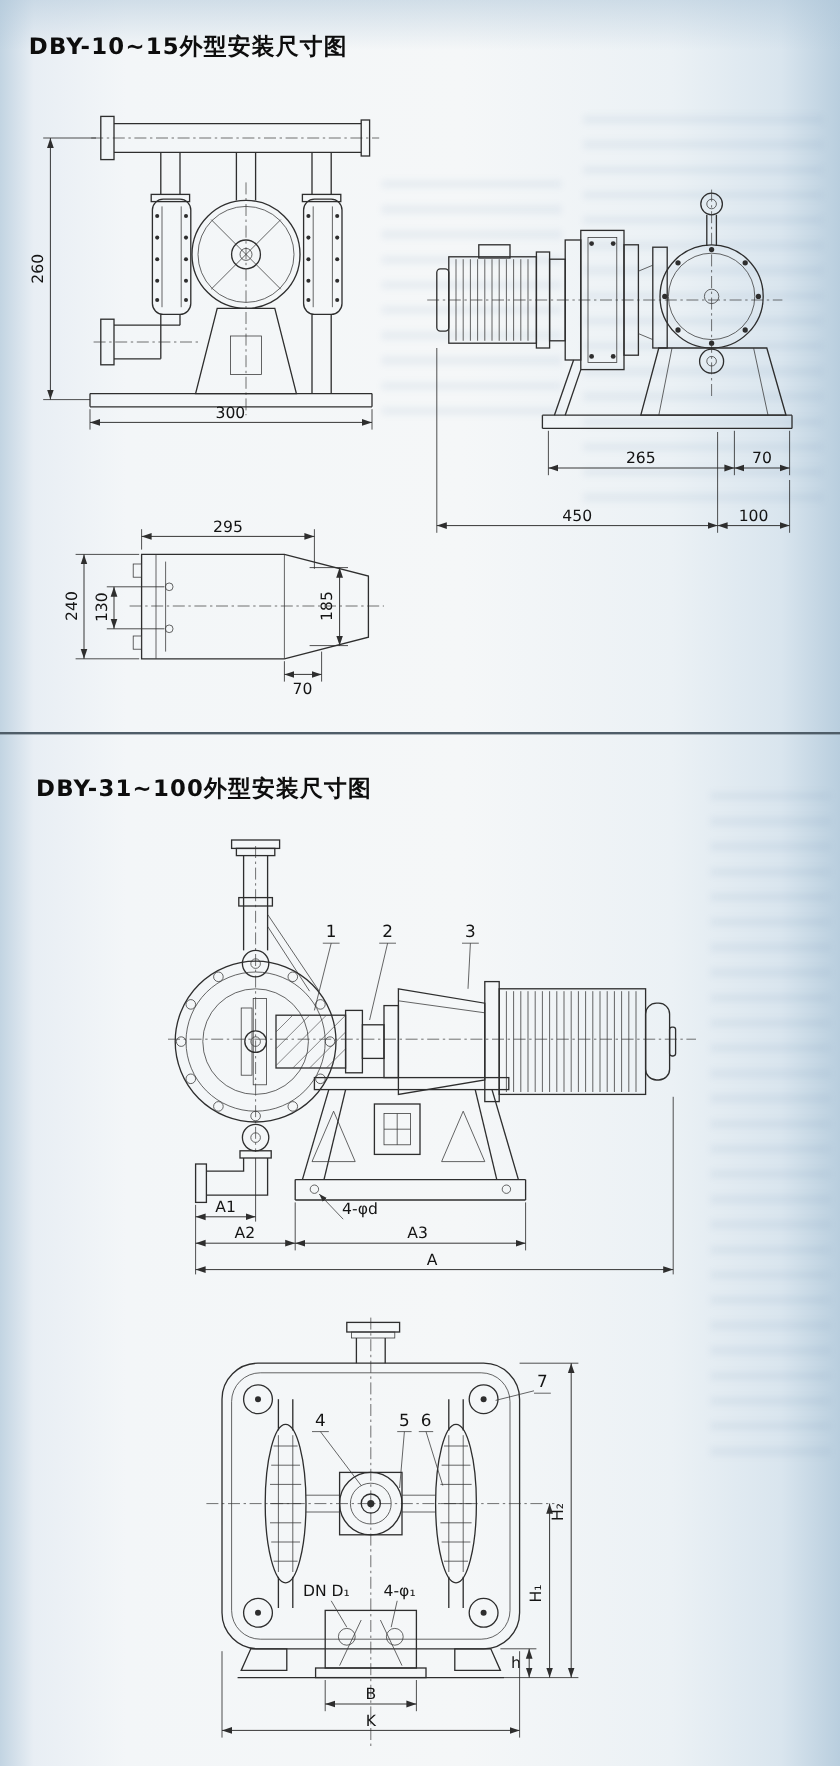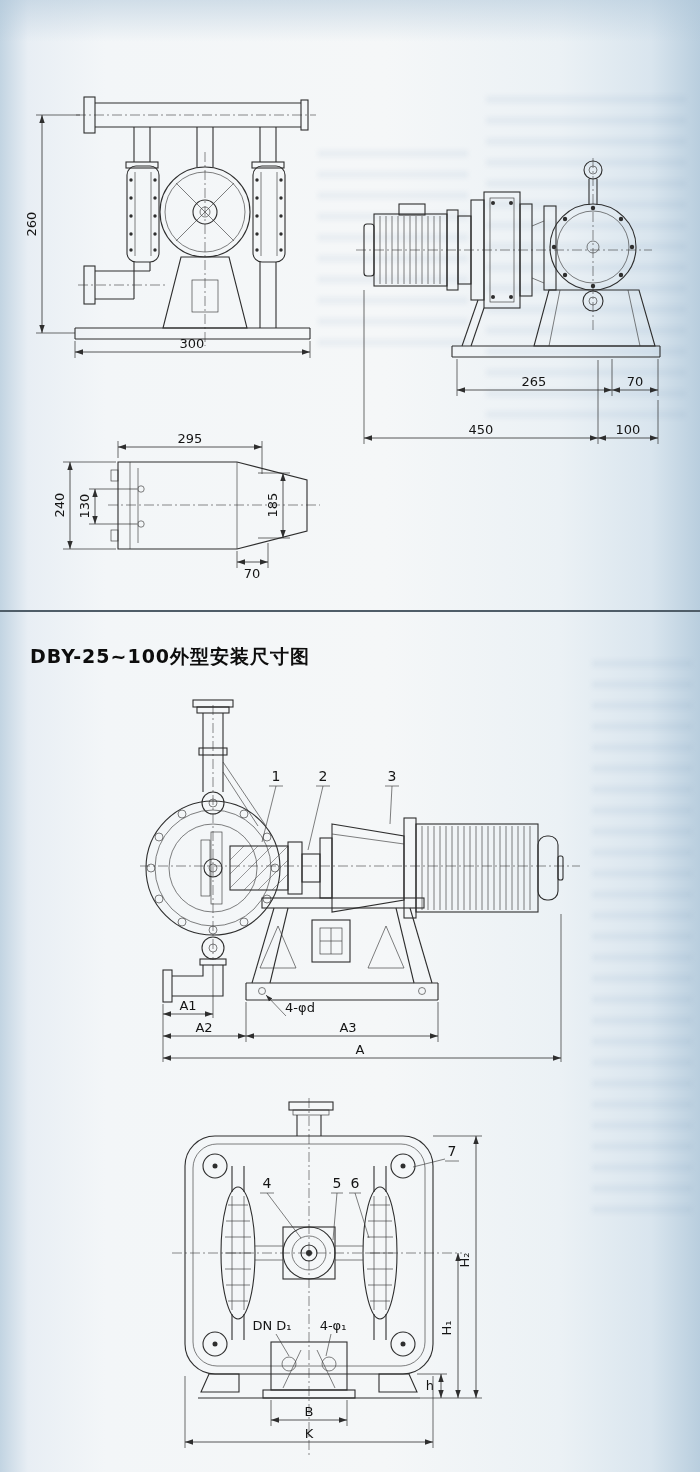--- a/index.html
+++ b/index.html
@@ -41,21 +41,22 @@
 </style>
 </head>
 <body>
 
 <div class="page">
 
   <div class="bleed" style="left:486px;top:96px;width:200px;height:330px;"></div>
   <div class="bleed" style="left:318px;top:150px;width:150px;height:210px;"></div>
   <div class="bleed" style="left:592px;top:660px;width:100px;height:560px;"></div>
 
-  <div class="title" style="left:30px;top:644px;">DBY-25~100外型安装尺寸图</div>
+  <div class="title" style="left:24px;top:26px;">DBY-10~15外型安装尺寸图</div>
+  <div class="title" style="left:30px;top:644px;">DBY-31~100外型安装尺寸图</div>
   <div class="divider"></div>
 
   <svg class="draw" width="700" height="1472" viewBox="0 0 700 1472">
     <defs>
       <marker id="arr" viewBox="0 0 10 8" markerWidth="11" markerHeight="9" refX="9.5" refY="4" orient="auto-start-reverse">
         <path d="M0,0.8 L9.5,4 L0,7.2 Z" fill="#2e2e2e"></path>
       </marker>
     </defs>
 
     <g>

